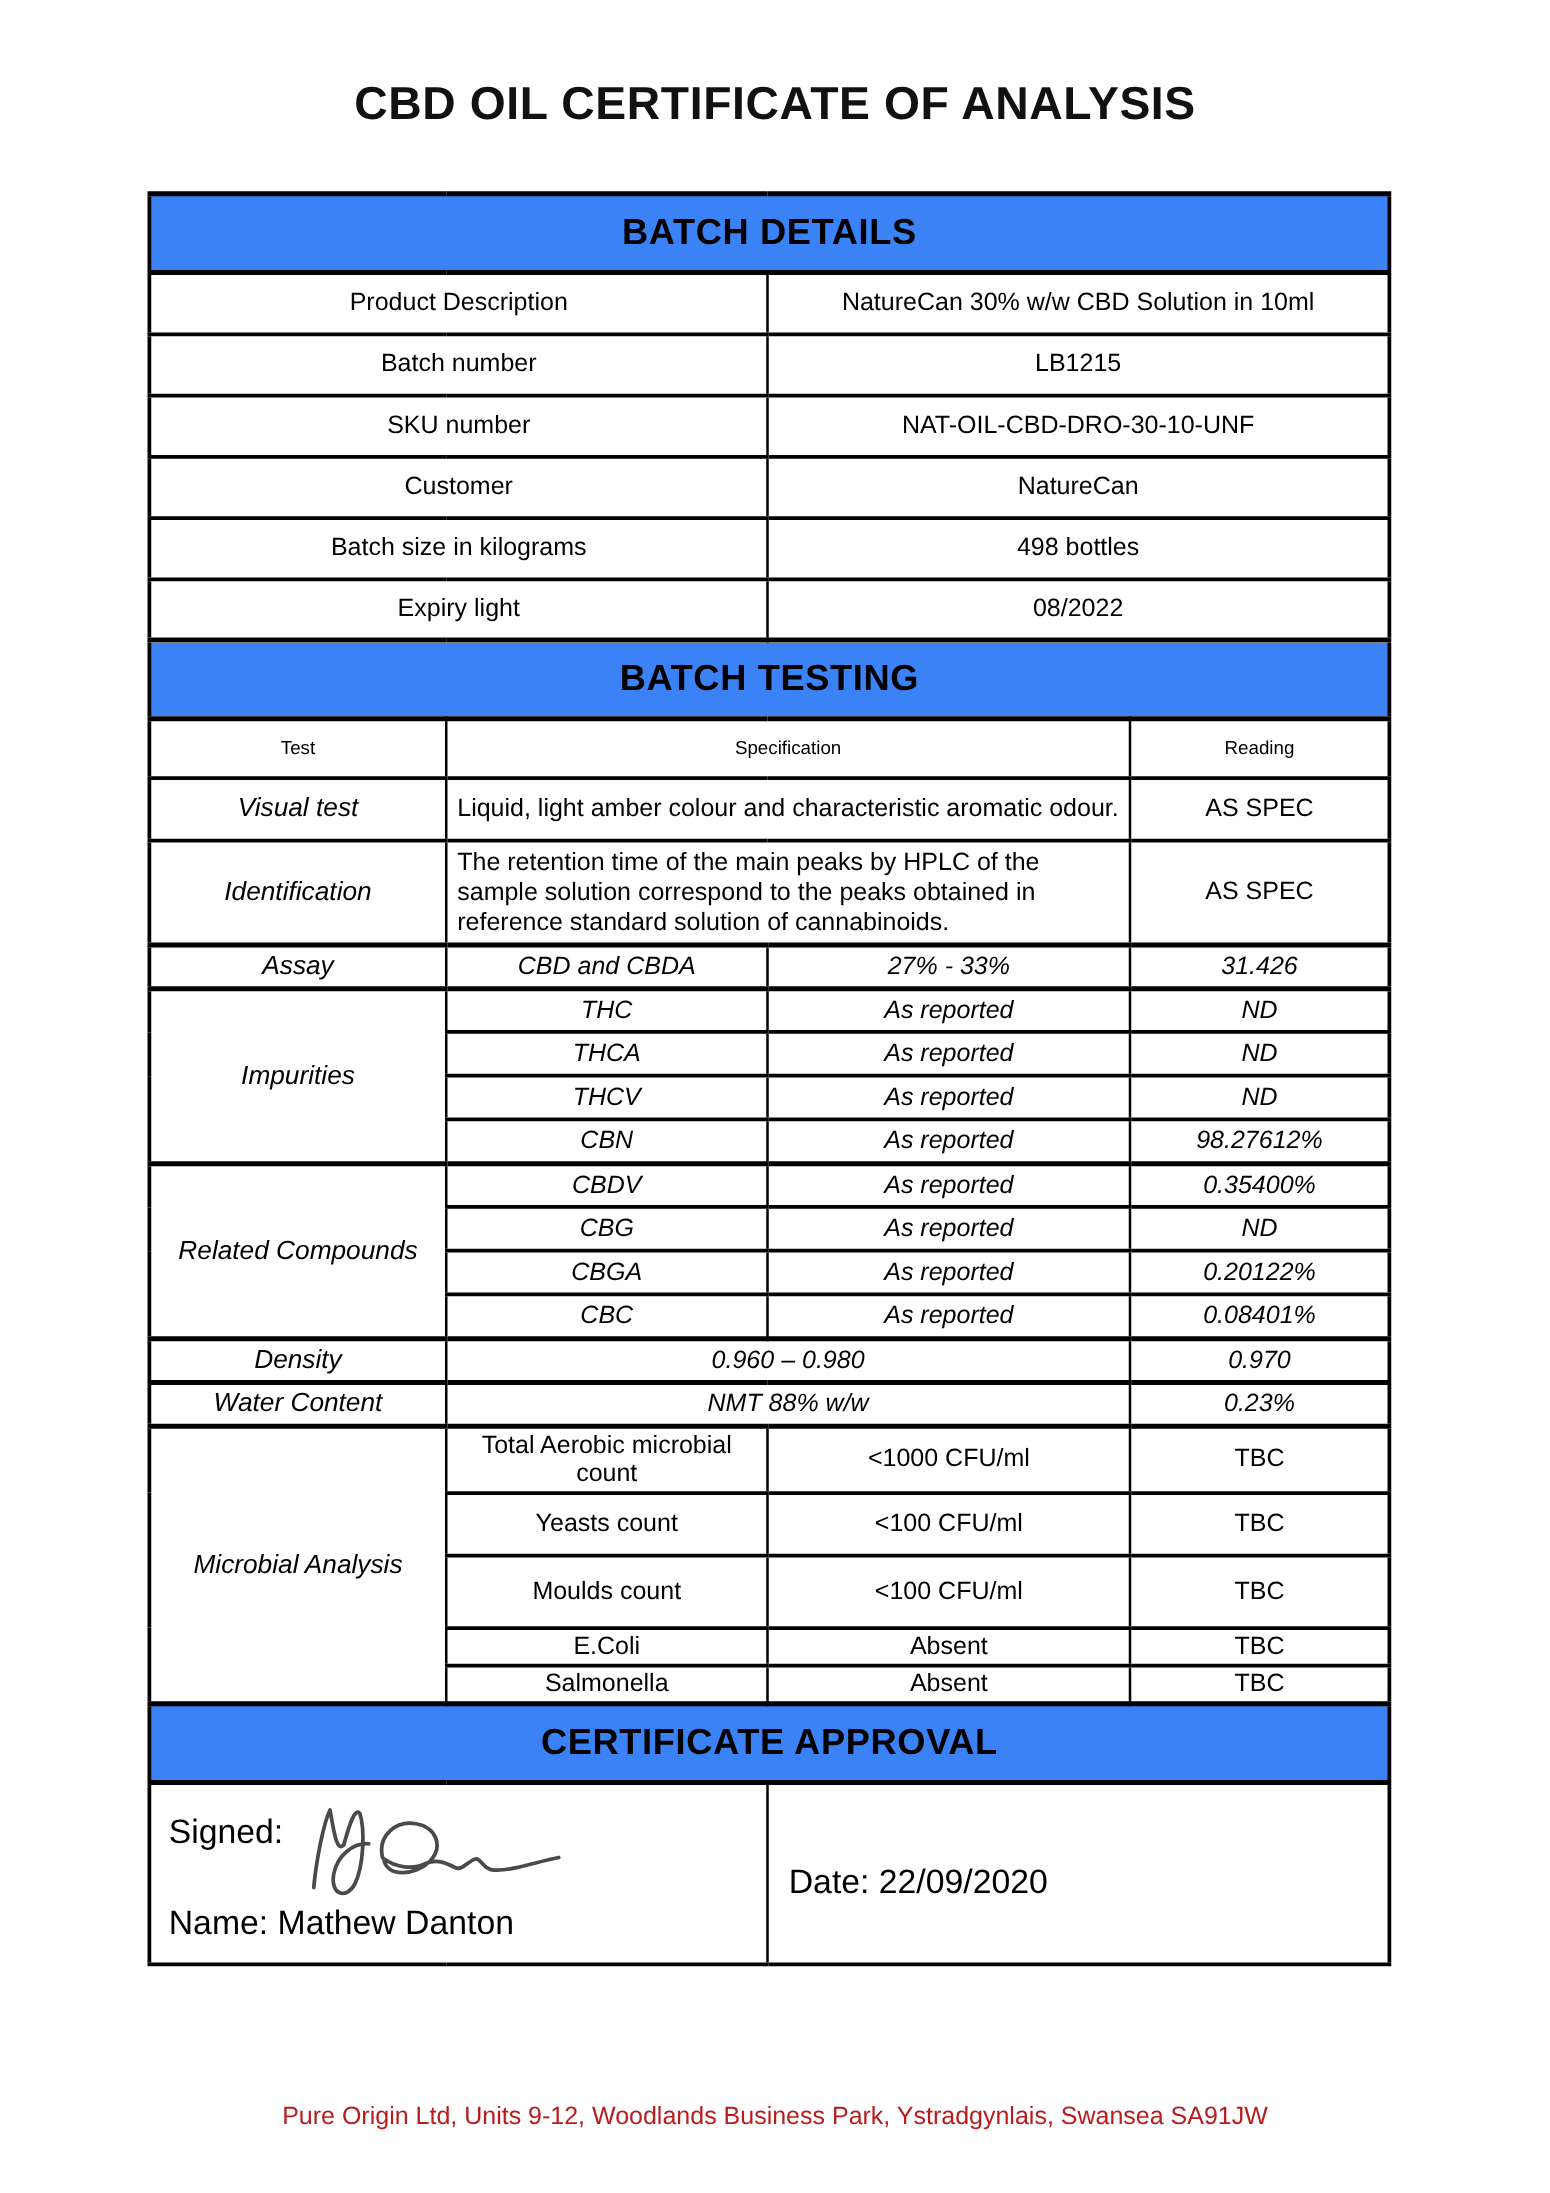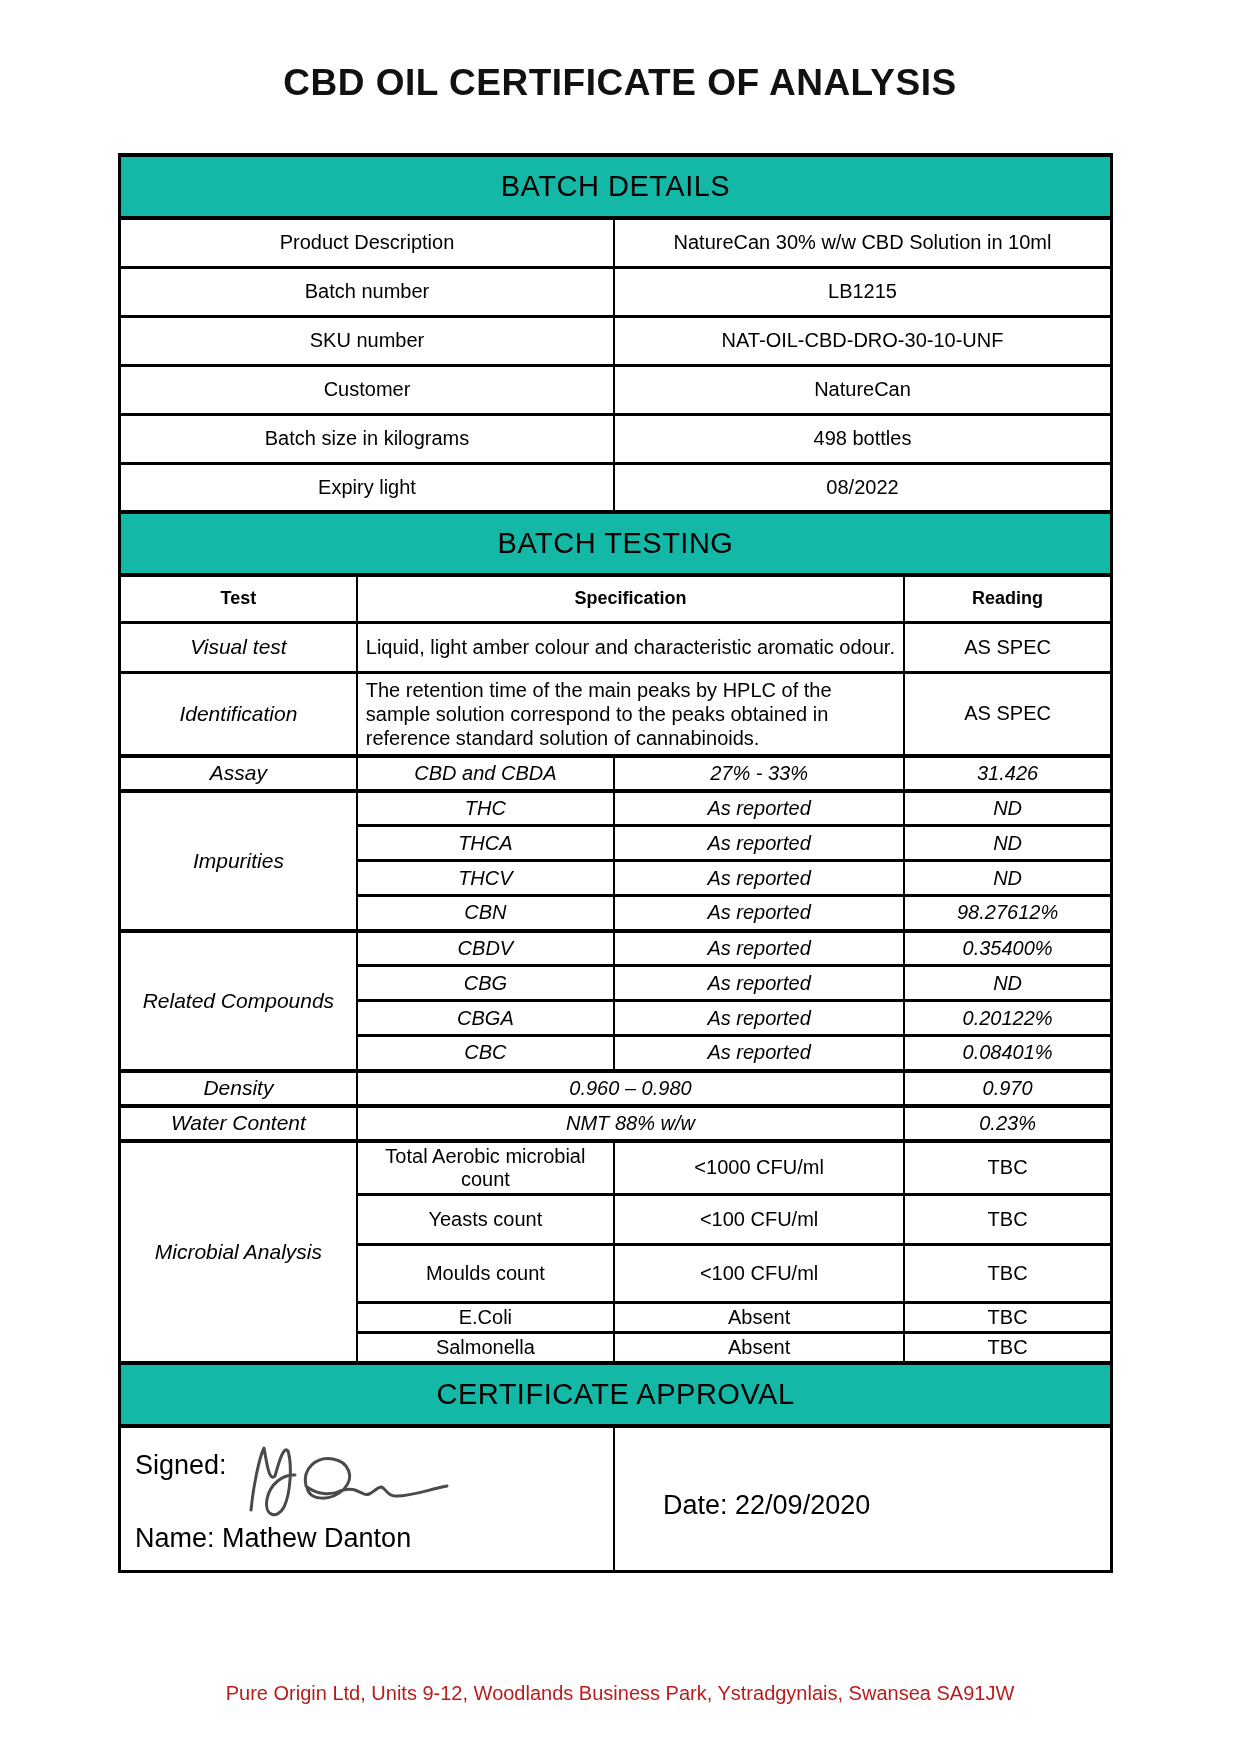--- a/index.html
+++ b/index.html
@@ -18,42 +18,42 @@
     border-collapse:collapse; table-layout:fixed;
     border:3px solid #000;
   }
   .doc-table td {
     border-left:2px solid #000; border-right:2px solid #000;
     border-top:3px solid #000; border-bottom:3px solid #000;
     font-size:20px; text-align:center; vertical-align:middle;
     padding:2px 6px; overflow:hidden;
   }
   tr.banner td {
-    background:#14b8a6; font-weight:normal; font-size:29px;
+    background:#3b82f6; font-weight:bold; font-size:29px;
     height:63px; letter-spacing:0.5px;
     border-top-width:4px; border-bottom-width:4px;
   }
   tr.r-detail td { height:49px; }
-  tr.r-header td { height:47px; font-weight:bold; font-size:18px; }
+  tr.r-header td { height:47px; font-weight:normal; font-size:15px; }
   tr.r-visual td { height:50px;margin-top:12px; }
   tr.r-ident td { height:78px; }
   tr.r-std td { height:35px;font-style:italic; }
   tr.r-micro td { height:50px; }
   tr.r-micro-tall td { height:58px; }
   tr.r-small td { height:25px; }
   td.test-cell { font-style:italic; font-size:21px; }
   td.spec-text { text-align:left; line-height:1.2; padding:4px 8px; }
   tr.group-top td { border-top-width:4px; }
   tr.r-approve td { height:146px; vertical-align:top; text-align:center; }
   .signed-cell { position:relative; }
   .signed-label { position:absolute; left:14px; top:22px; font-size:27px; }
   .signature { position:absolute; left:118px; top:2px; }
   .name-line { position:absolute; left:14px; bottom:16px; font-size:27px; }
   .date-cell { position:relative; }
-  .date-line { position:absolute; left:16px; top:62px; font-size:27px;margin-left:32px; }
+  .date-line { position:absolute; left:16px; top:62px; font-size:27px; }
   .page-footer {
     position:absolute; top:1682px; left:0; width:100%;
     text-align:center; font-size:20px; color:#b91c1c;
   }
 </style>
 </head>
 <body>
 
 <div class="page-title">CBD OIL CERTIFICATE OF ANALYSIS</div>
 

